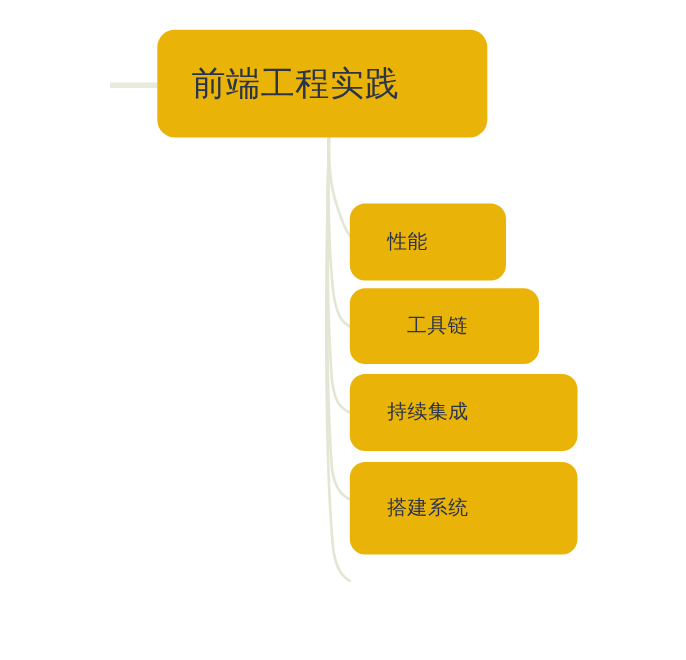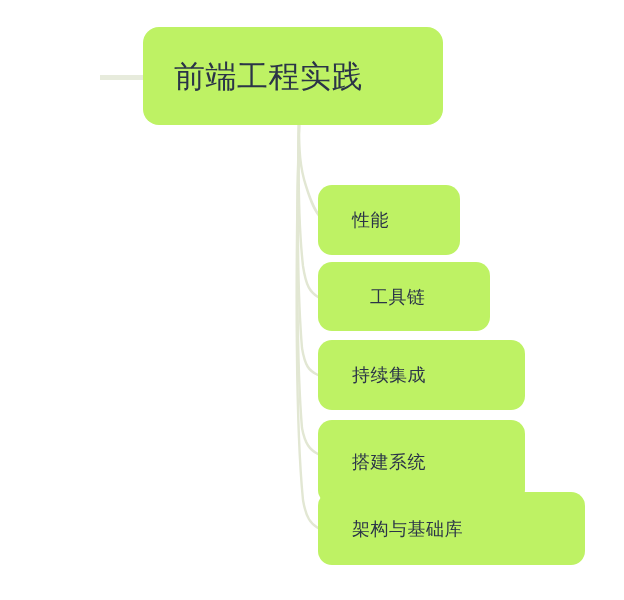--- a/index.html
+++ b/index.html
@@ -32,21 +32,21 @@
     height: 600px;
     pointer-events: none;
   }
 
   .node {
     position: absolute;
     box-sizing: border-box;
     border-radius: 14px;
     display: flex;
     align-items: center;
-    background: #bef264;
+    background: #eab308;
     color: #2b3448;
     white-space: nowrap;
     letter-spacing: 0.5px;
   }
 
   .node-label {
     display: block;
     line-height: 1;
   }
 
@@ -132,17 +132,14 @@
   </div>
 
   <div class="node node-child" id="node-child-2">
     <span class="node-label">持续集成</span>
   </div>
 
   <div class="node node-child" id="node-child-3">
     <span class="node-label">搭建系统</span>
   </div>
 
-  <div class="node node-child" id="node-child-4">
-    <span class="node-label">架构与基础库</span>
-  </div>
 
 </div>
 
 </body></html>

